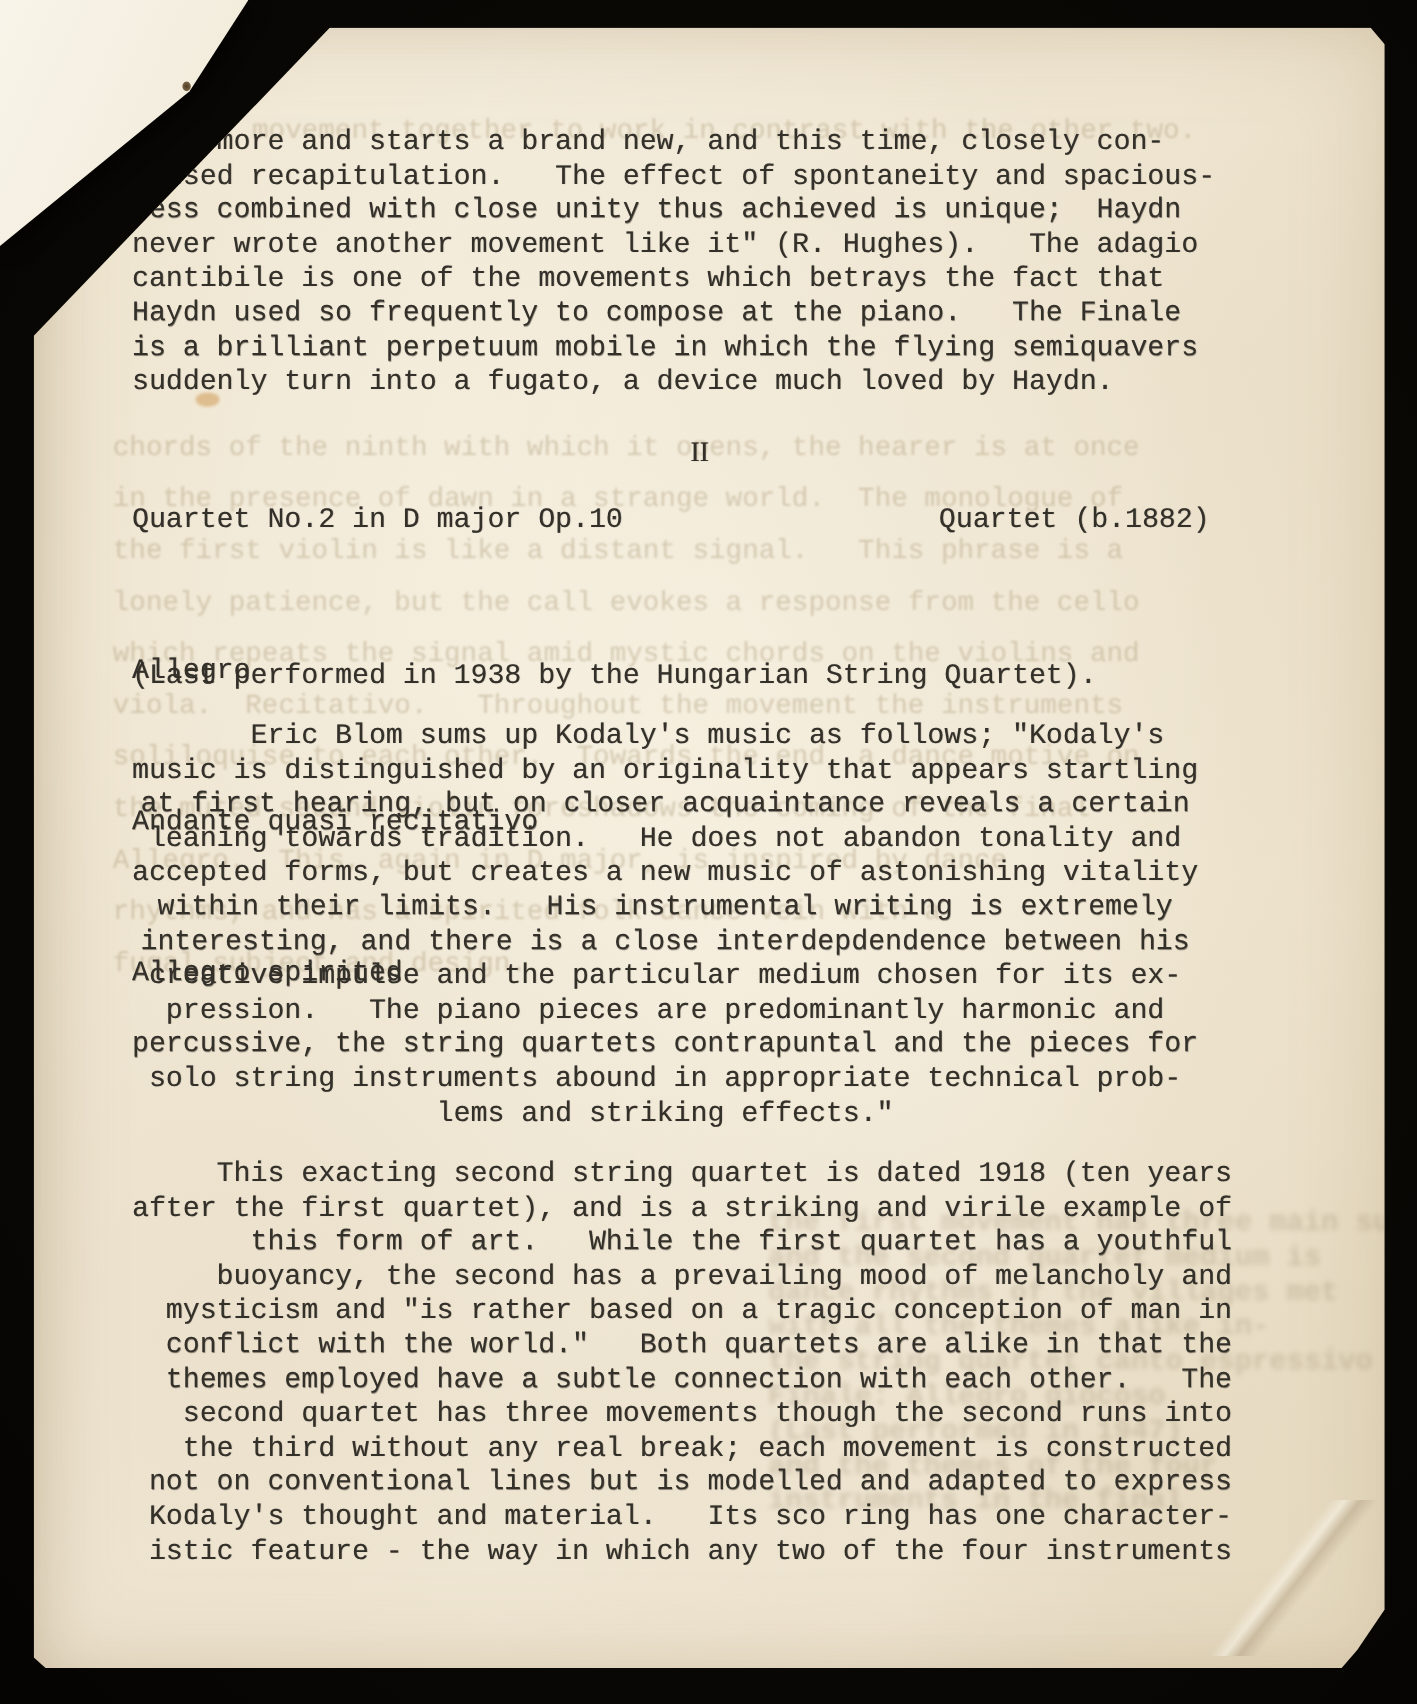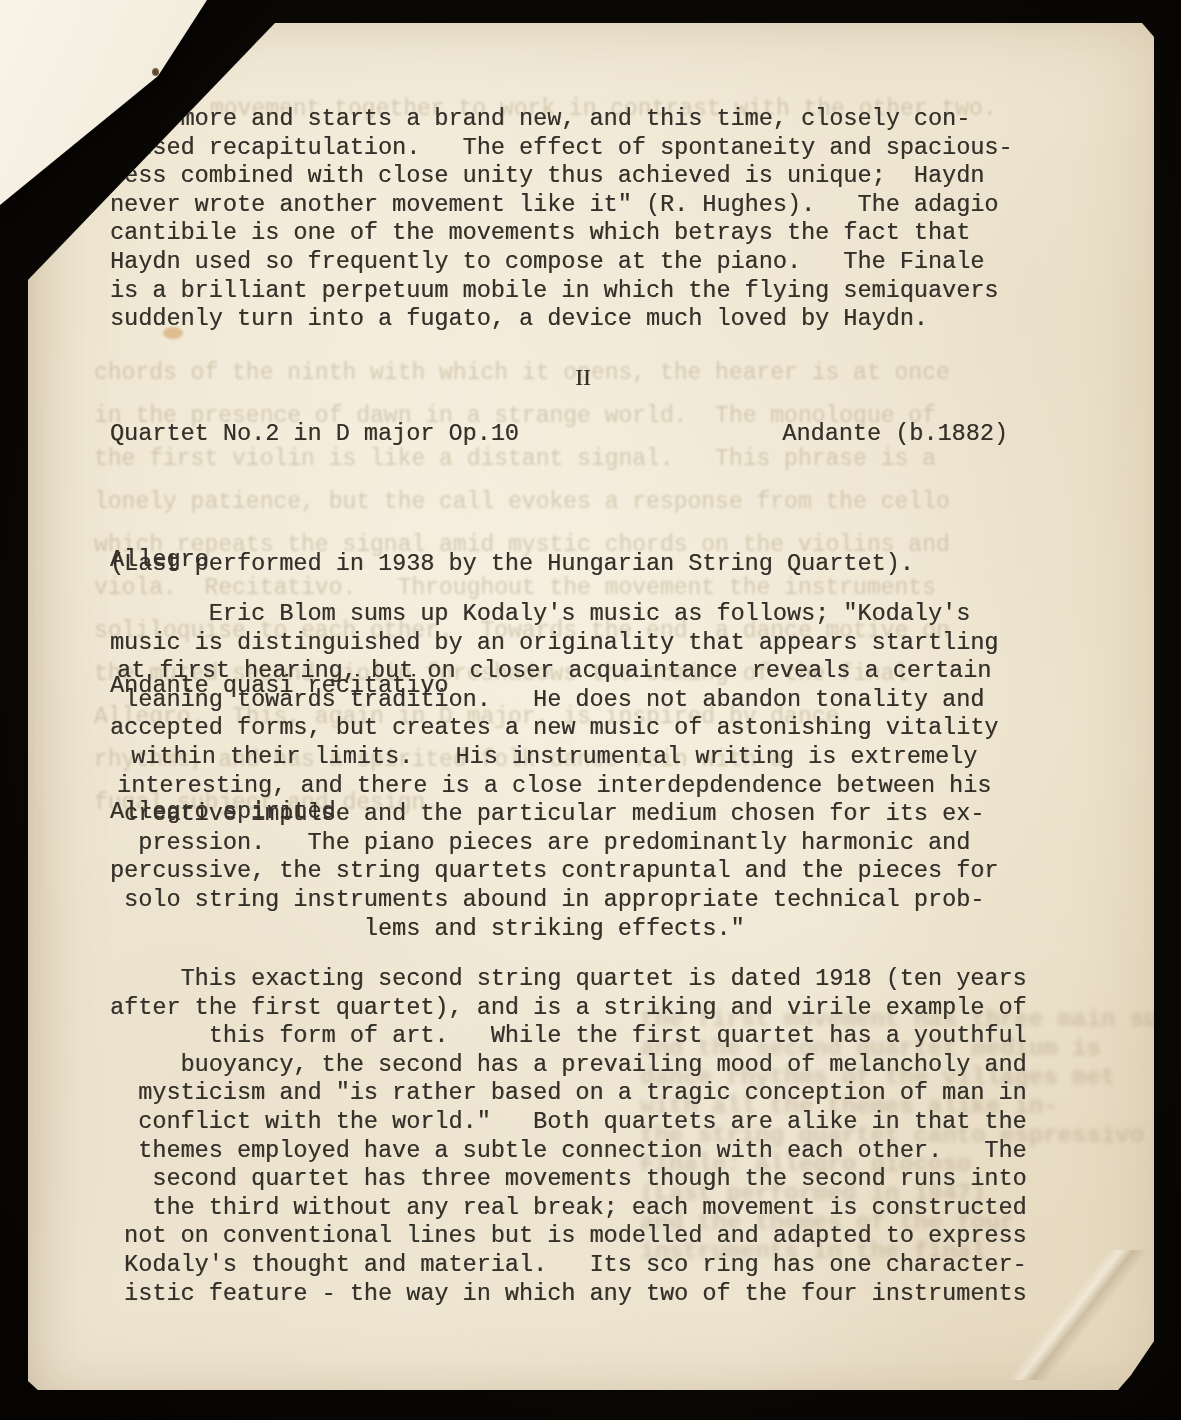--- a/index.html
+++ b/index.html
@@ -102,21 +102,21 @@
 never wrote another movement like it" (R. Hughes).   The adagio
 cantibile is one of the movements which betrays the fact that
 Haydn used so frequently to compose at the piano.   The Finale
 is a brilliant perpetuum mobile in which the flying semiquavers
 suddenly turn into a fugato, a device much loved by Haydn.</div>
 
     <div class="txt" style="left:82px;top:340px;width:874px;text-align:center;padding-left:36px;font-family:Liberation Serif, serif;">II</div>
 
     <div class="txt heading-row" style="left:82px;top:397px;">
       <span>Quartet No.2 in D major Op.10</span>
-      <span>Andante (b.1882)</span>
+      <span>Quartet (b.1882)</span>
     </div>
 
     <div class="txt movements" style="left:82px;top:426px;">
       <div>Allegro</div>
       <div>Andante quasi recitativo</div>
       <div>Allegro spirited</div>
     </div>
 
     <div class="txt" style="left:82px;top:527px;">(Last performed in 1938 by the Hungarian String Quartet).</div>
 

